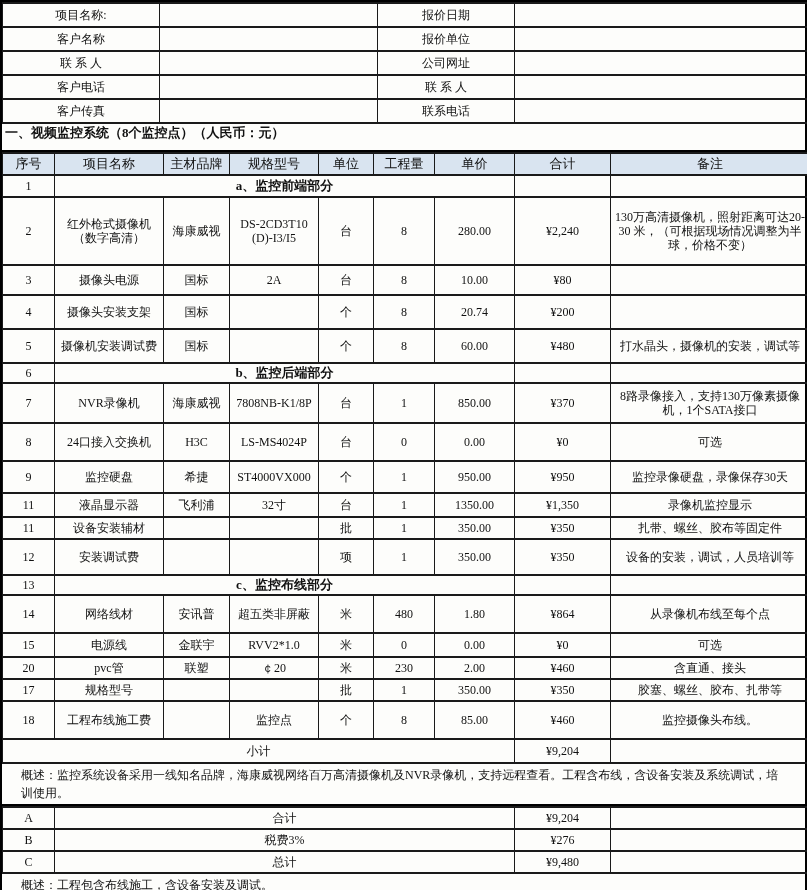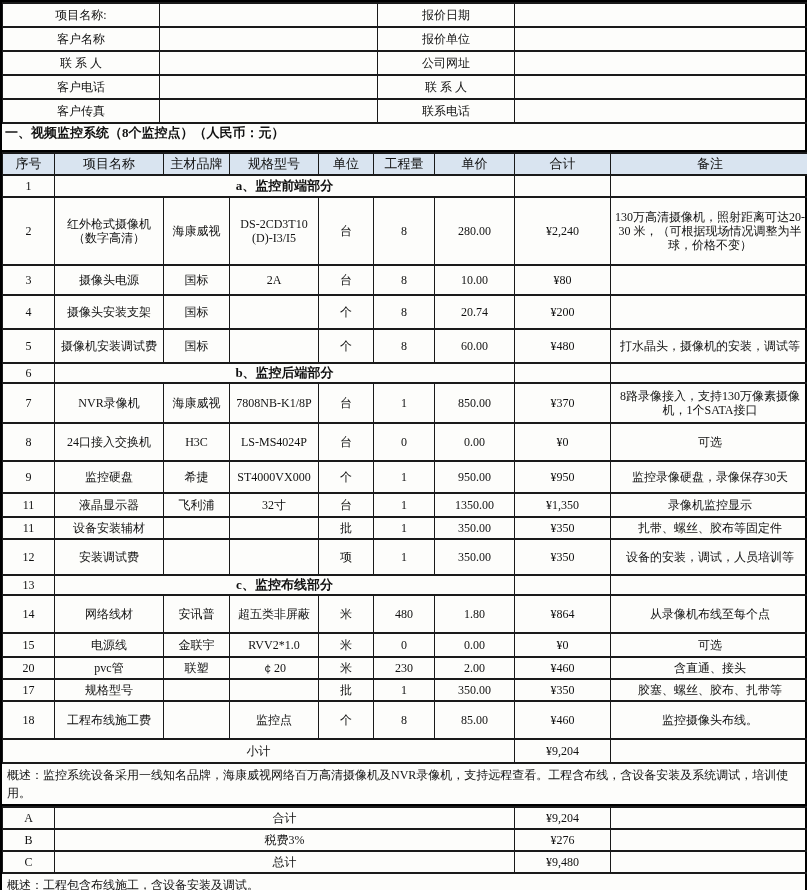--- a/index.html
+++ b/index.html
@@ -39,21 +39,21 @@
     line-height: 18px;
     padding-left: 3px;
   }
   .main-table thead tr { height: 22px; }
   .main-table th { font-size: 13px; }
   .sec-cell { font-weight: bold; font-size: 13px; }
   .note-block {
     border-bottom: 2px solid #000;
     font-size: 12px;
     line-height: 1.5;
-    padding: 2px 5px;
+    padding: 2px 19px;
     min-height: 38px;
   }
   .footer-block { border-bottom: none; min-height: 30px; }
   .totals-table tr { height: 22px; }
 </style>
 </head>
 <body>
 
 <div class="sheet">
 

